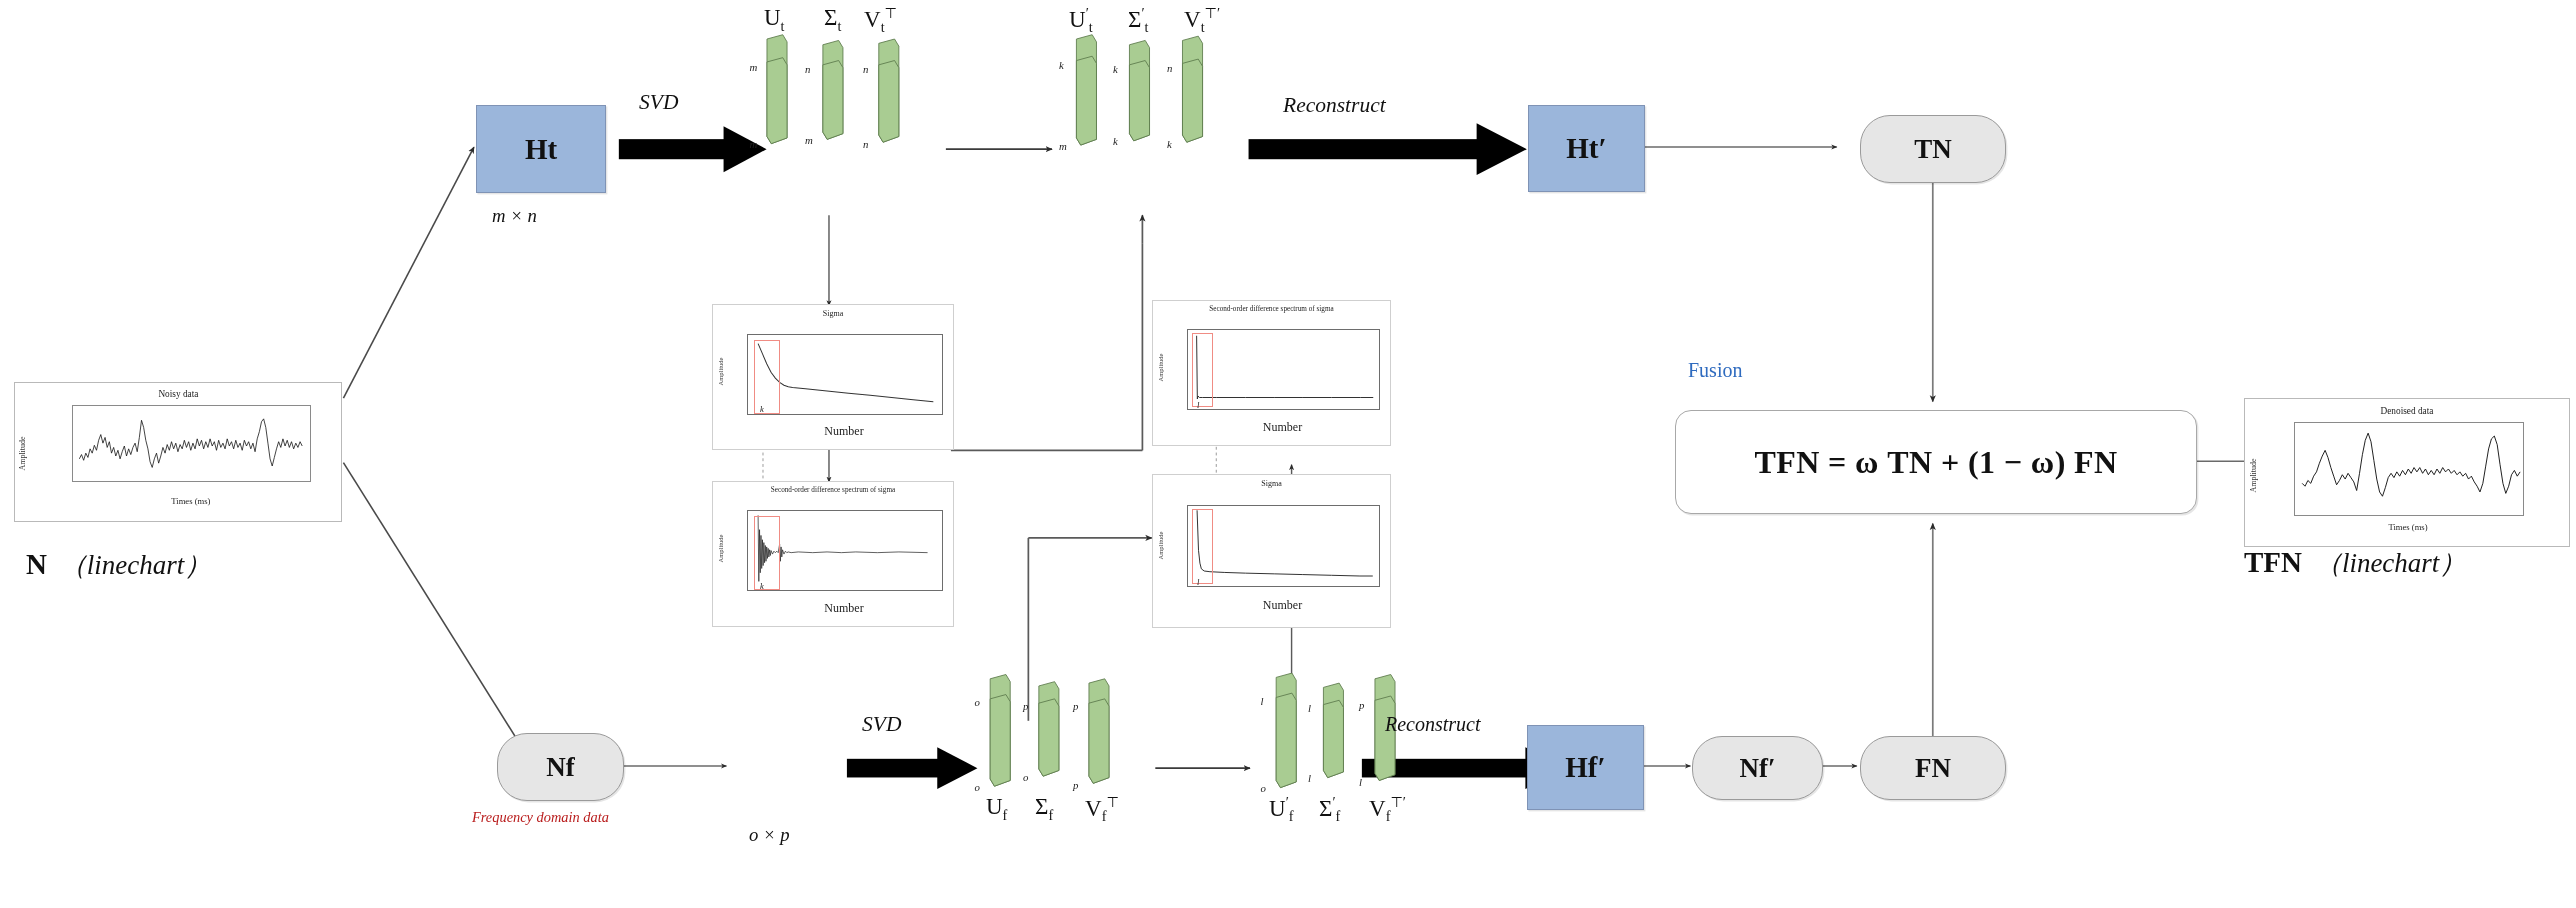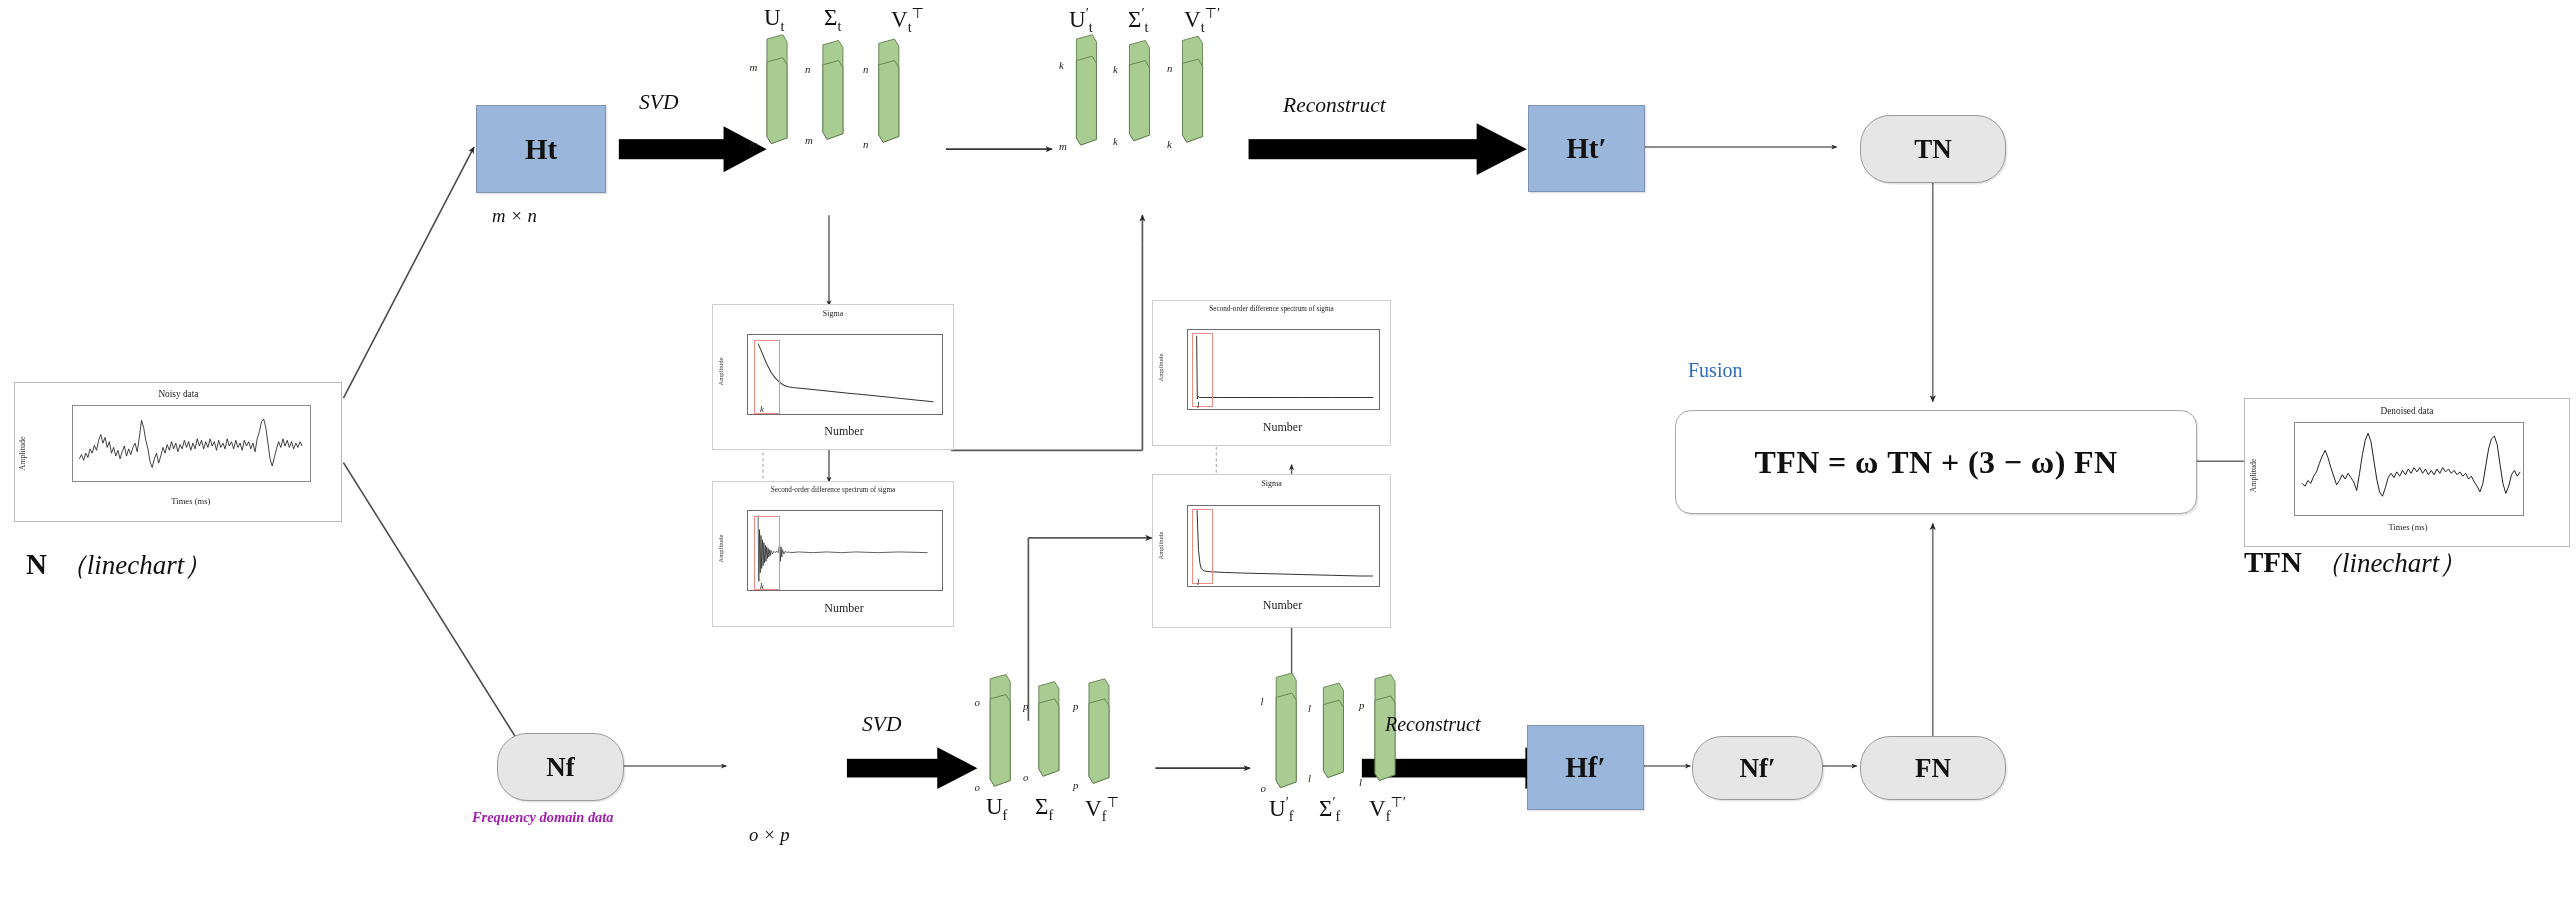--- a/index.html
+++ b/index.html
@@ -158,21 +158,21 @@
 
   <div class="abs mathi" style="left:639px;top:90px;font-size:21.5px;">SVD</div>
 
   <div class="slabwrap" style="left:761px;top:29px;width:194px;height:201px;">
     <div class="slablabel" style="left:2.9px;top:-24.4px;">
       U<span class="sub">t</span>
     </div>
     <div class="slablabel" style="left:63px;top:-24.4px;">
       Σ<span class="sub">t</span>
     </div>
-    <div class="slablabel" style="left:130px;top:-24.4px;">
+    <div class="slablabel" style="left:103px;top:-24.4px;">
       V<span class="sub">t</span><span class="sup">⊤</span>
     </div>
     <svg width="194" height="172" viewBox="0 0 270 240">
 
       <polygon points="8,14 30,8 36,18 36,152 14,160 8,150" fill="#a9cc92" stroke="#5c7a4c" stroke-width="1.2"></polygon>
       <polygon points="8,46 30,40 36,50 36,152 14,160 8,150" fill="#a9cc92" stroke="#5c7a4c" stroke-width="1.2"></polygon>
 
       <polygon points="86,22 108,16 114,26 114,146 92,154 86,144" fill="#a9cc92" stroke="#5c7a4c" stroke-width="1.2"></polygon>
       <polygon points="86,50 108,44 114,54 114,146 92,154 86,144" fill="#a9cc92" stroke="#5c7a4c" stroke-width="1.2"></polygon>
 
@@ -270,21 +270,21 @@
         <polyline fill="none" stroke="#333" stroke-width="1.4" points="12,6 14,62 16,80 18,88 22,91 30,92 50,93 80,94 120,95 160,96 200,97 240,98 258,98"></polyline>
       </svg>
       <div class="redbox" style="left:4.3px;top:2.9px;width:18.7px;height:73px;"></div>
     </div>
     <div class="abs kmark" style="left:44px;top:102px;">l</div>
     <div class="abs pxl" style="left:34px;top:123px;width:191px;">Number</div>
   </div>
 
   <div class="abs fusion-label" style="left:1688px;top:359px;">Fusion</div>
   <div class="abs fusionbox" style="left:1675px;top:410px;width:520px;height:102px;">
-    <span style="font-weight:bold;letter-spacing:0.4px;">TFN = ω TN + (3 − ω) FN</span>
+    <span style="font-weight:bold;letter-spacing:0.4px;">TFN = ω TN + (1 − ω) FN</span>
   </div>
 
   <div class="abs chartcard" style="left:2232px;top:398px;width:324px;height:147px;margin-left:12px;">
     <div class="chart-title" style="margin-top:7.2px;">Denoised data</div>
     <div class="abs axis-y" style="left:-8.6px;top:72px;">Amplitude</div>
     <div class="abs inner" style="left:49px;top:23px;width:228px;height:92px;">
       <svg width="228" height="92" viewBox="0 0 318 128">
         <polyline fill="none" stroke="#111" stroke-width="1.3" points="10,84 14,88 18,80 22,84 26,74 30,68 34,56 38,46 42,38 46,48 50,62 54,74 58,86 62,80 66,72 70,78 74,70 78,76 82,82 86,94 90,70 94,44 98,24 102,14 106,26 110,52 114,78 118,96 122,102 126,90 130,76 134,70 138,76 142,68 146,74 150,66 154,72 158,64 162,70 166,62 170,68 174,62 178,70 182,64 186,72 190,66 194,72 198,64 202,70 206,62 210,68 214,64 218,70 222,66 226,72 230,68 234,74 238,70 242,78 246,74 250,82 254,88 258,96 262,84 266,60 270,36 274,22 278,18 282,30 286,58 290,84 294,98 298,88 302,72 306,66 310,74 314,68"></polyline>
       </svg>
     </div>
@@ -292,21 +292,21 @@
   </div>
 
   <div class="abs" style="left:2244px;top:545px;white-space:nowrap;">
     <span class="mathb" style="font-size:29px;">TFN</span>
     <span class="mathi" style="font-size:27px;margin-left:10px;">（linechart）</span>
   </div>
 
   <div class="abs greynode" style="left:497px;top:733px;width:125px;height:66px;">
     <span>Nf</span>
   </div>
-  <div class="abs mathi" style="left:472px;top:809px;font-size:14.4px;color:#a21caf;font-weight:bold;">Frequency domain data</div>
+  <div class="abs mathi" style="left:472px;top:809px;font-size:14.4px;color:#b91c1c;">Frequency domain data</div>
 
   <div class="abs dim" style="left:749px;top:824px;">o × p</div>
 
   <div class="abs mathi" style="left:862px;top:712px;font-size:21.5px;">SVD</div>
 
   <div class="slabwrap" style="left:983px;top:673px;width:179px;height:215px;">
     <svg width="179" height="172" viewBox="0 0 250 240">
       <polygon points="10,8 32,2 38,12 38,150 16,158 10,148" fill="#a9cc92" stroke="#5c7a4c" stroke-width="1.2"></polygon>
       <polygon points="10,36 32,30 38,40 38,150 16,158 10,148" fill="#a9cc92" stroke="#5c7a4c" stroke-width="1.2"></polygon>
       <polygon points="78,18 100,12 106,22 106,136 84,144 78,134" fill="#a9cc92" stroke="#5c7a4c" stroke-width="1.2"></polygon>

